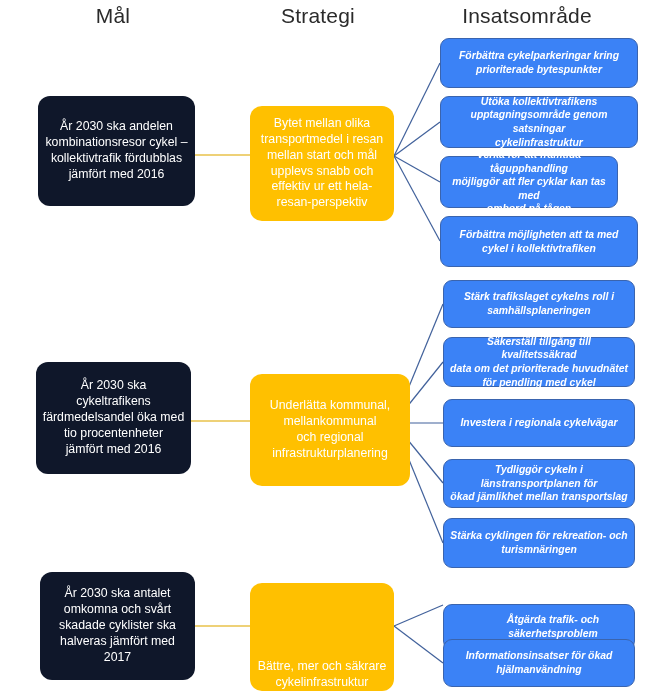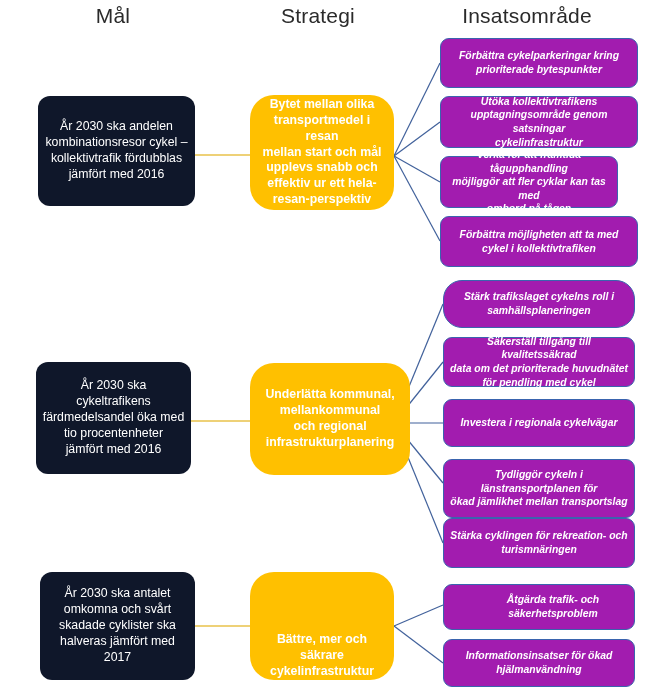--- a/index.html
+++ b/index.html
@@ -55,26 +55,27 @@
     white-space: pre-line;
   }
   .goal {
     background: #0f172a;
     border-radius: 12px;
     font-size: 12.3px;
     font-weight: 400;
   }
   .strategy {
     background: #FFC000;
-    border-radius: 24px;
+    border-radius: 12px;
     font-size: 12.3px;
-    font-weight: 700;
+    font-weight: 400;
+    margin-top: 11px;
   }
   .action {
-    background: #a21caf;
+    background: #3b82f6;
     border: 1px solid #3A64AE;
     border-radius: 9px;
     font-size: 10.4px;
     font-weight: bold;
     font-style: italic;
   }
 </style>
 </head>
 <body>
 
@@ -150,41 +151,41 @@
       </div>
       <div class="node action" style="left: 440px; top: 156px; width: 178px; height: 52px;">
         <span class="node-text">Verka för att framtida tågupphandling
 möjliggör att fler cyklar kan tas med
 ombord på tågen</span>
       </div>
       <div class="node action" style="left: 440px; top: 216px; width: 198px; height: 51px;">
         <span class="node-text">Förbättra möjligheten att ta med
 cykel i kollektivtrafiken</span>
       </div>
-      <div class="node action" style="left: 443px; top: 280px; width: 192px; height: 48px; border-radius: 19px;">
+      <div class="node action" style="left: 443px; top: 280px; width: 192px; height: 48px;">
         <span class="node-text">Stärk trafikslaget cykelns roll i
 samhällsplaneringen</span>
       </div>
       <div class="node action" style="left: 443px; top: 337px; width: 192px; height: 50px;">
         <span class="node-text">Säkerställ tillgång till kvalitetssäkrad
 data om det prioriterade huvudnätet
 för pendling med cykel</span>
       </div>
       <div class="node action" style="left: 443px; top: 399px; width: 192px; height: 48px;">
         <span class="node-text">Investera i regionala cykelvägar</span>
       </div>
-      <div class="node action" style="left: 443px; top: 459px; width: 192px; height: 59px;">
+      <div class="node action" style="left: 443px; top: 459px; width: 192px; height: 49px;">
         <span class="node-text">Tydliggör cykeln i länstransportplanen för
 ökad jämlikhet mellan transportslag</span>
       </div>
       <div class="node action" style="left: 443px; top: 518px; width: 192px; height: 50px;">
         <span class="node-text">Stärka cyklingen för  rekreation- och
 turismnäringen</span>
       </div>
-      <div class="node action" style="left: 443px; top: 584px; width: 192px; height: 46px; padding-left: 28px;">
+      <div class="node action" style="left: 443px; top: 604px; width: 192px; height: 46px; padding-left: 28px;">
         <span class="node-text">Åtgärda trafik- och säkerhetsproblem</span>
       </div>
       <div class="node action" style="left: 443px; top: 639px; width: 192px; height: 48px;">
         <span class="node-text">Informationsinsatser för ökad
 hjälmanvändning</span>
       </div>
     </div>
 
 </div>
 

